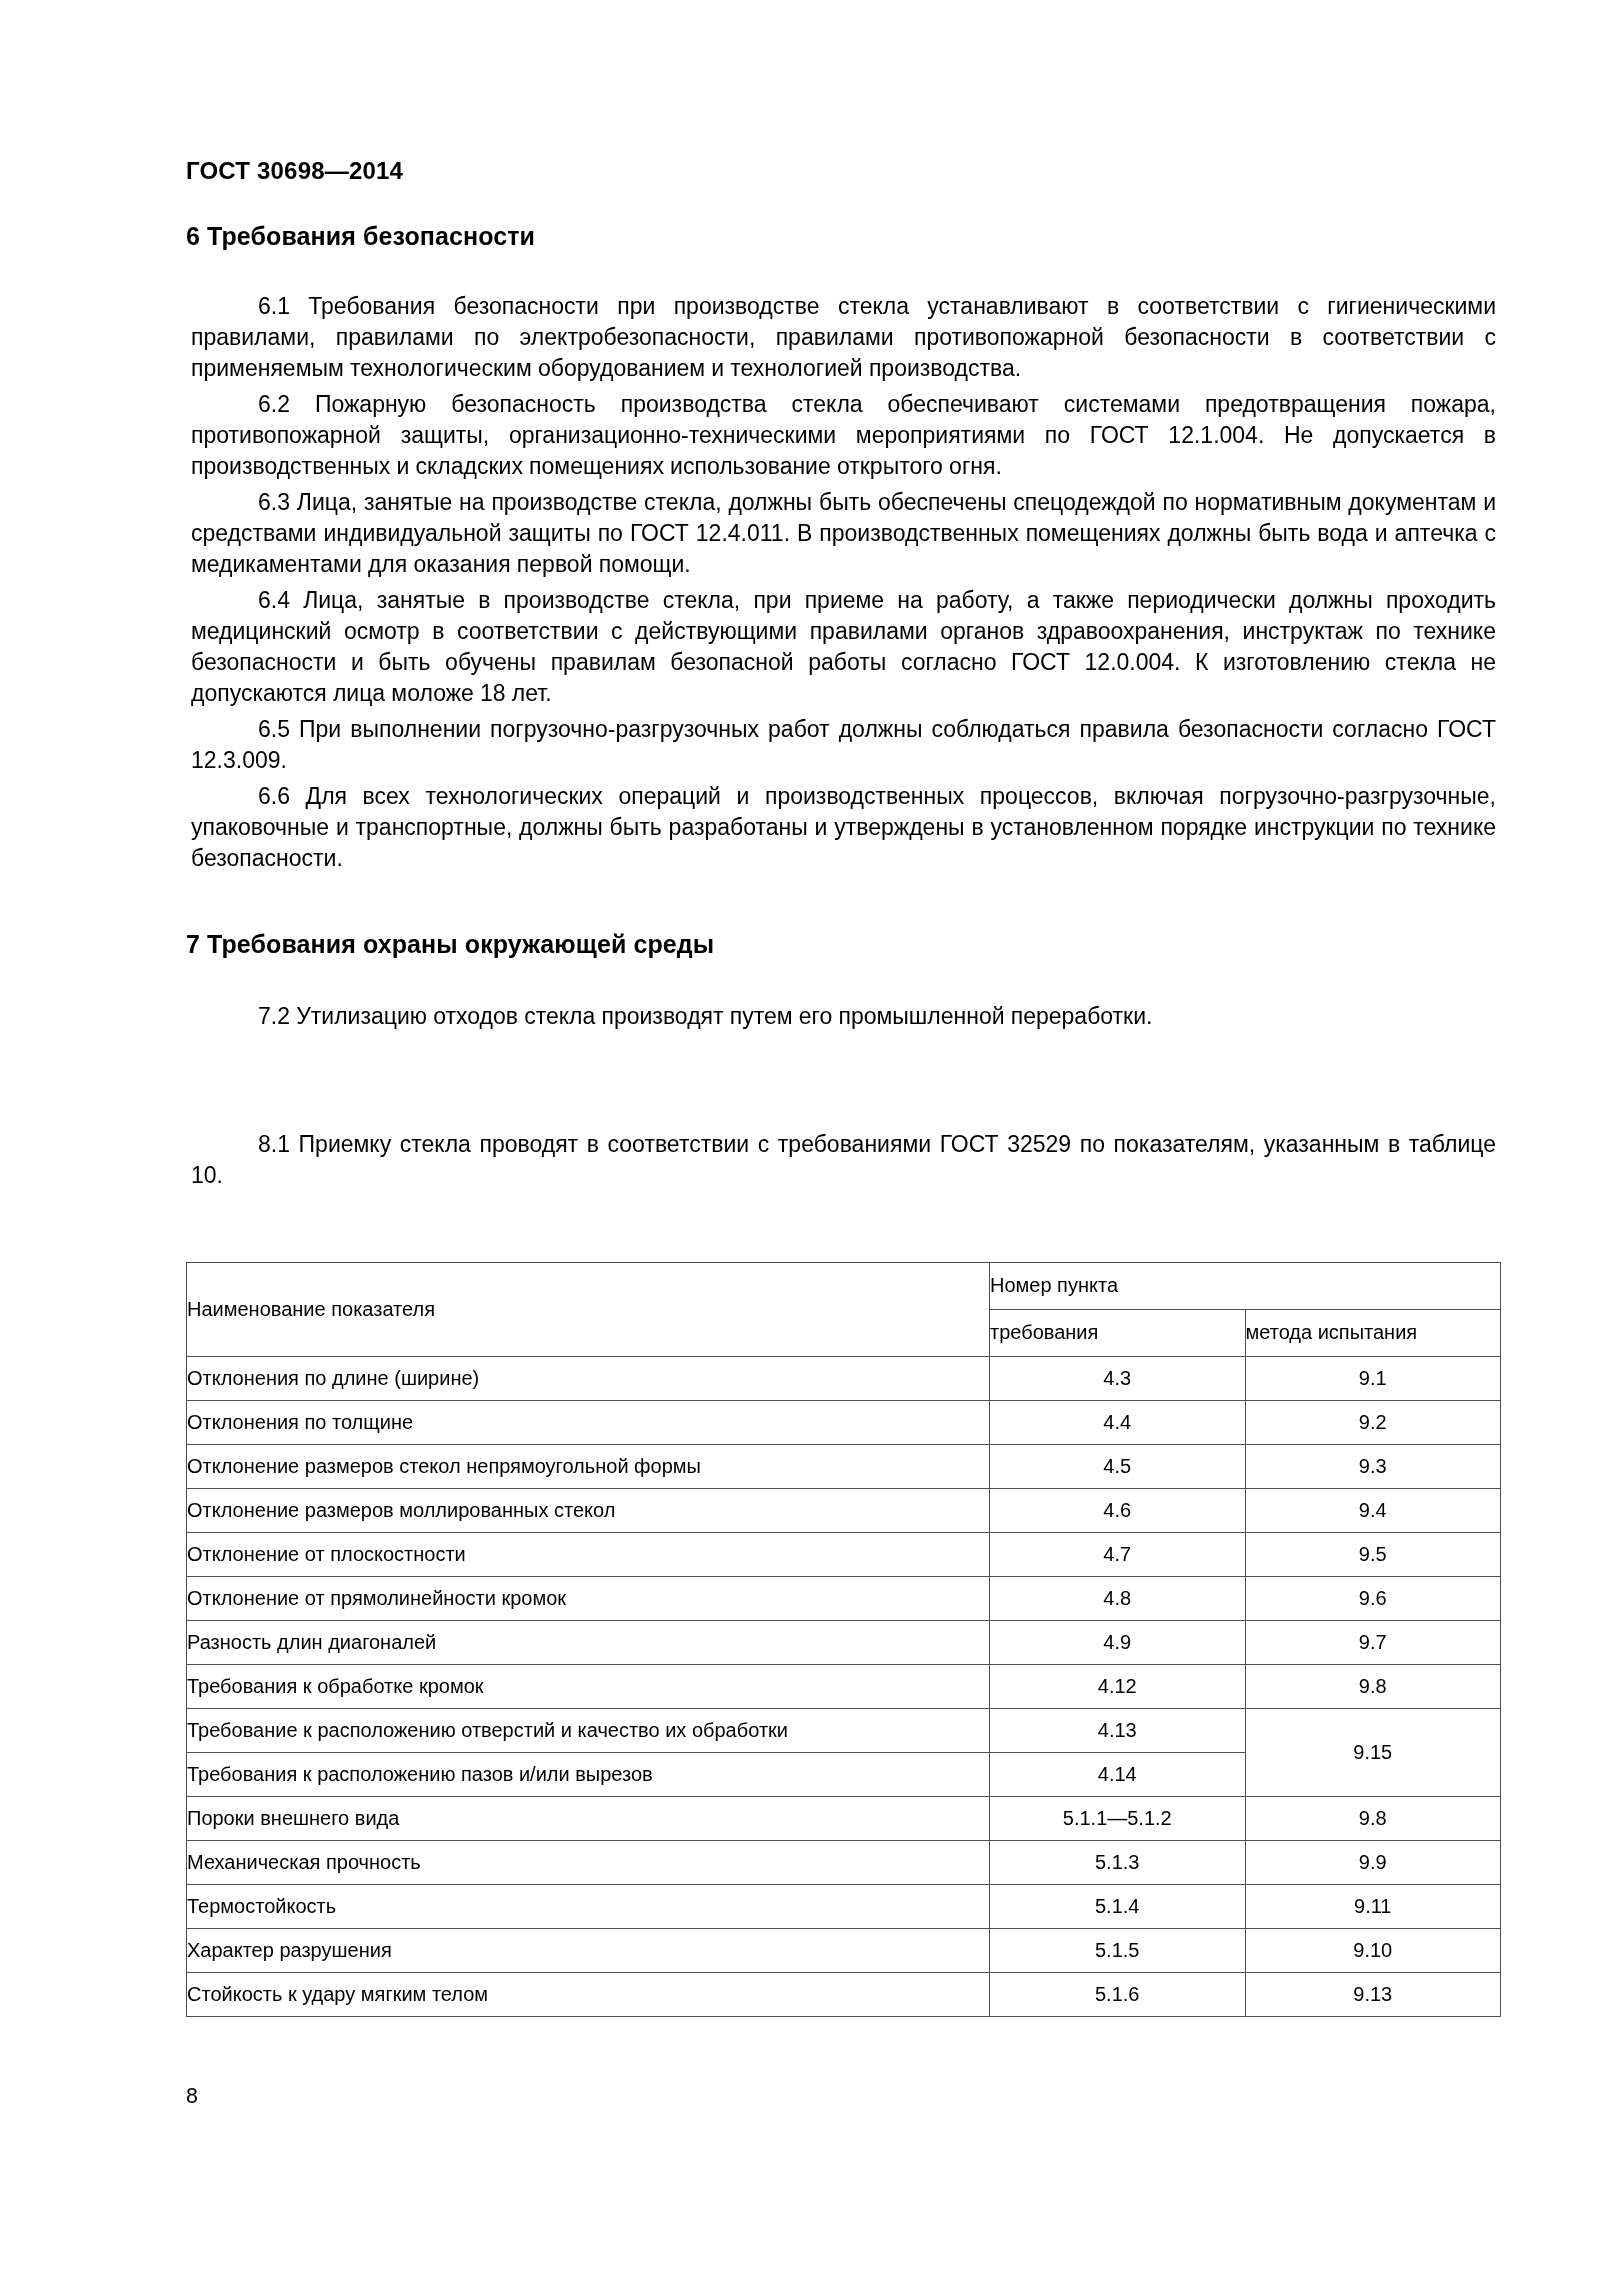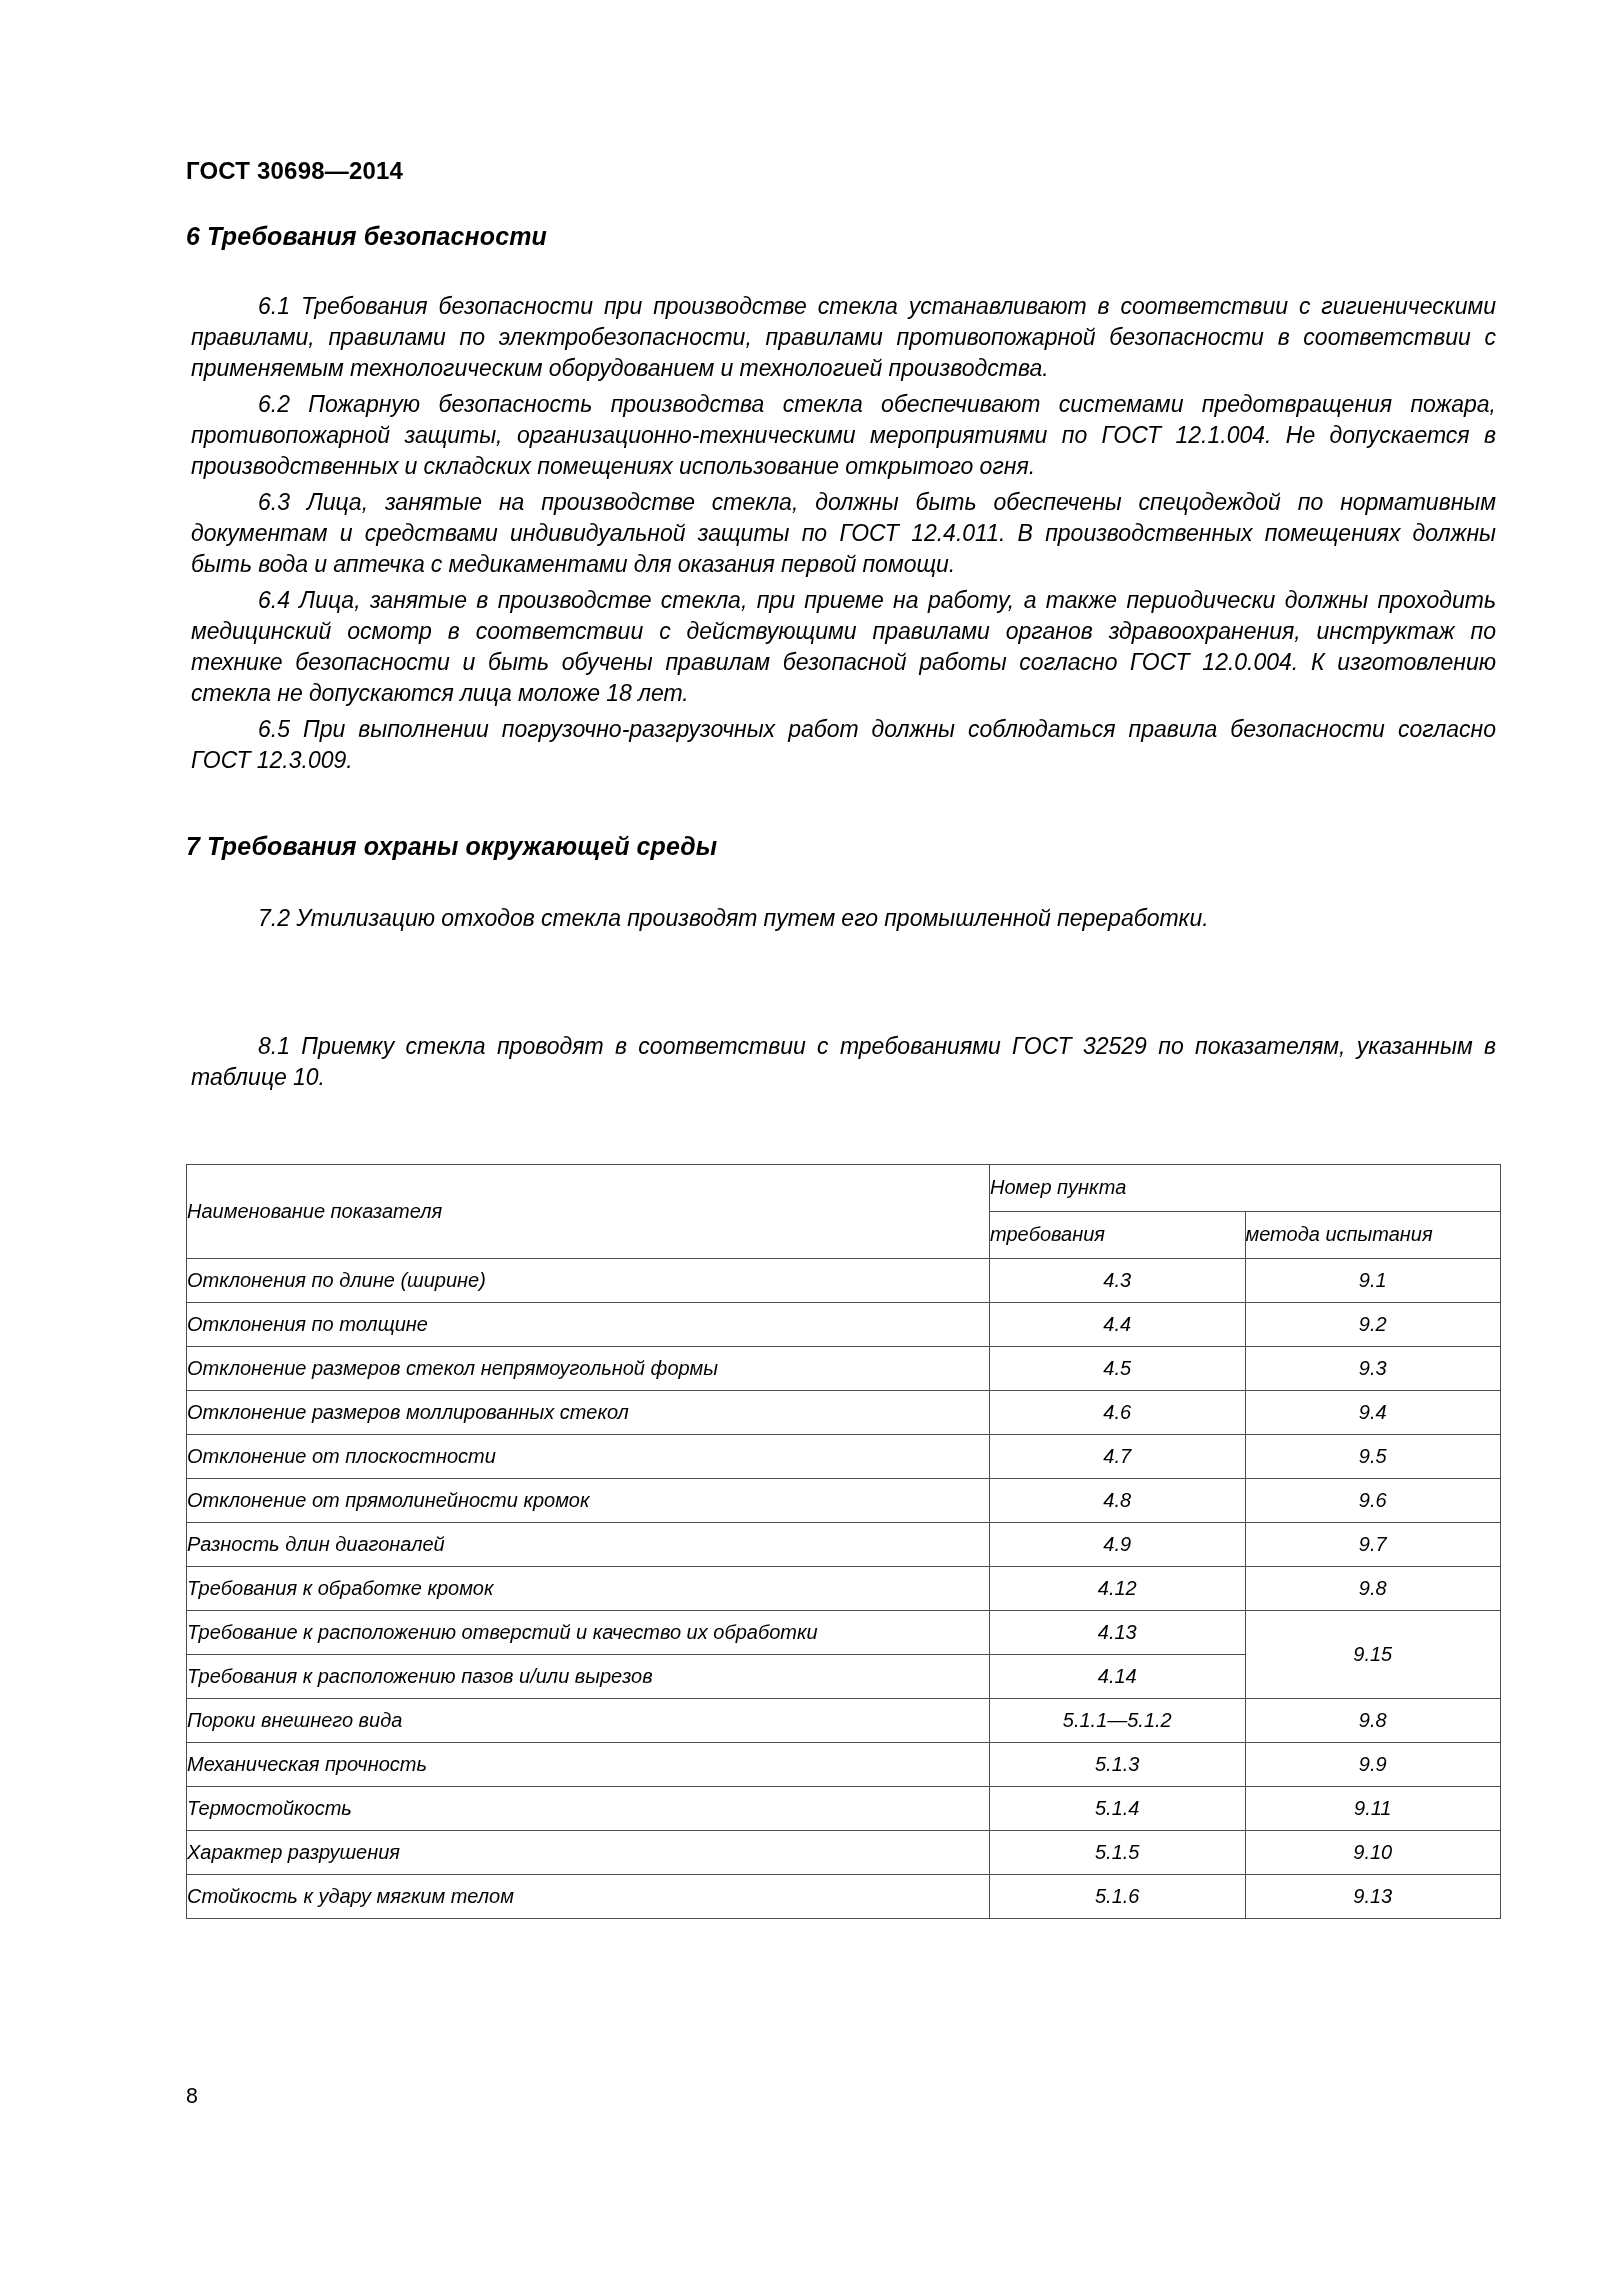--- a/index.html
+++ b/index.html
@@ -26,21 +26,20 @@
     top: 157px;
     font-size: 24px;
     font-weight: bold;
     letter-spacing: 0.2px;
   }
   .content {
     position: absolute;
     left: 186px;
     top: 222px;
     width: 1315px;
-    font-style: italic;
   }
   h2.section-title {
     font-size: 25px;
     font-weight: bold;
     margin: 0;
     padding: 0;
     letter-spacing: 0.1px;
   }
   .sec6-title { margin-left: 69px; margin-bottom: 0; }
   .sec7-title { margin-left: 69px; }
@@ -129,20 +128,21 @@
   <div class="content">
 
     <h2 class="section-title sec6-title">6  Требования безопасности</h2>
     <div class="gap-after-sec6"></div>
 
     <p class="para">6.1  Требования безопасности при производстве стекла устанавливают в соответствии с гигиени­ческими правилами, правилами по электробезопасности, правилами противопожарной безопасности в соответствии с применяемым технологическим оборудованием и технологией производства.</p>
     <p class="para">6.2  Пожарную безопасность производства стекла обеспечивают системами предотвращения пожара, противопожарной защиты, организационно-техническими мероприятиями по ГОСТ 12.1.004. Не допускается в производственных и складских помещениях использование открытого огня.</p>
     <p class="para">6.3  Лица, занятые на производстве стекла, должны быть обеспечены спецодеждой по норматив­ным документам и средствами индивидуальной защиты по ГОСТ 12.4.011. В производственных помеще­ниях должны быть вода и аптечка с медикаментами для оказания первой помощи.</p>
     <p class="para">6.4  Лица, занятые в производстве стекла, при приеме на работу, а также периодически должны проходить медицинский осмотр в соответствии с действующими правилами органов здравоохранения, инструктаж по технике безопасности и быть обучены правилам безопасной работы согласно ГОСТ 12.0.004. К изготовлению стекла не допускаются лица моложе 18 лет.</p>
     <p class="para">6.5  При выполнении погрузочно-разгрузочных работ должны соблюдаться правила безопасности согласно ГОСТ 12.3.009.</p>
+    <p class="para">6.6  Для всех технологических операций и производственных процессов, включая погрузочно-раз­грузочные, упаковочные и транспортные, должны быть разработаны и утверждены в установленном порядке инструкции по технике безопасности.</p>
 
     <div class="gap-before-sec7"></div>
     <h2 class="section-title sec7-title">7  Требования охраны окружающей среды</h2>
     <div class="gap-after-sec7"></div>
 
     <p class="para nojust">7.2  Утилизацию отходов стекла производят путем его промышленной переработки.</p>
 
     <div class="gap-before-sec8"></div>
     <div class="gap-after-sec8"></div>
 

